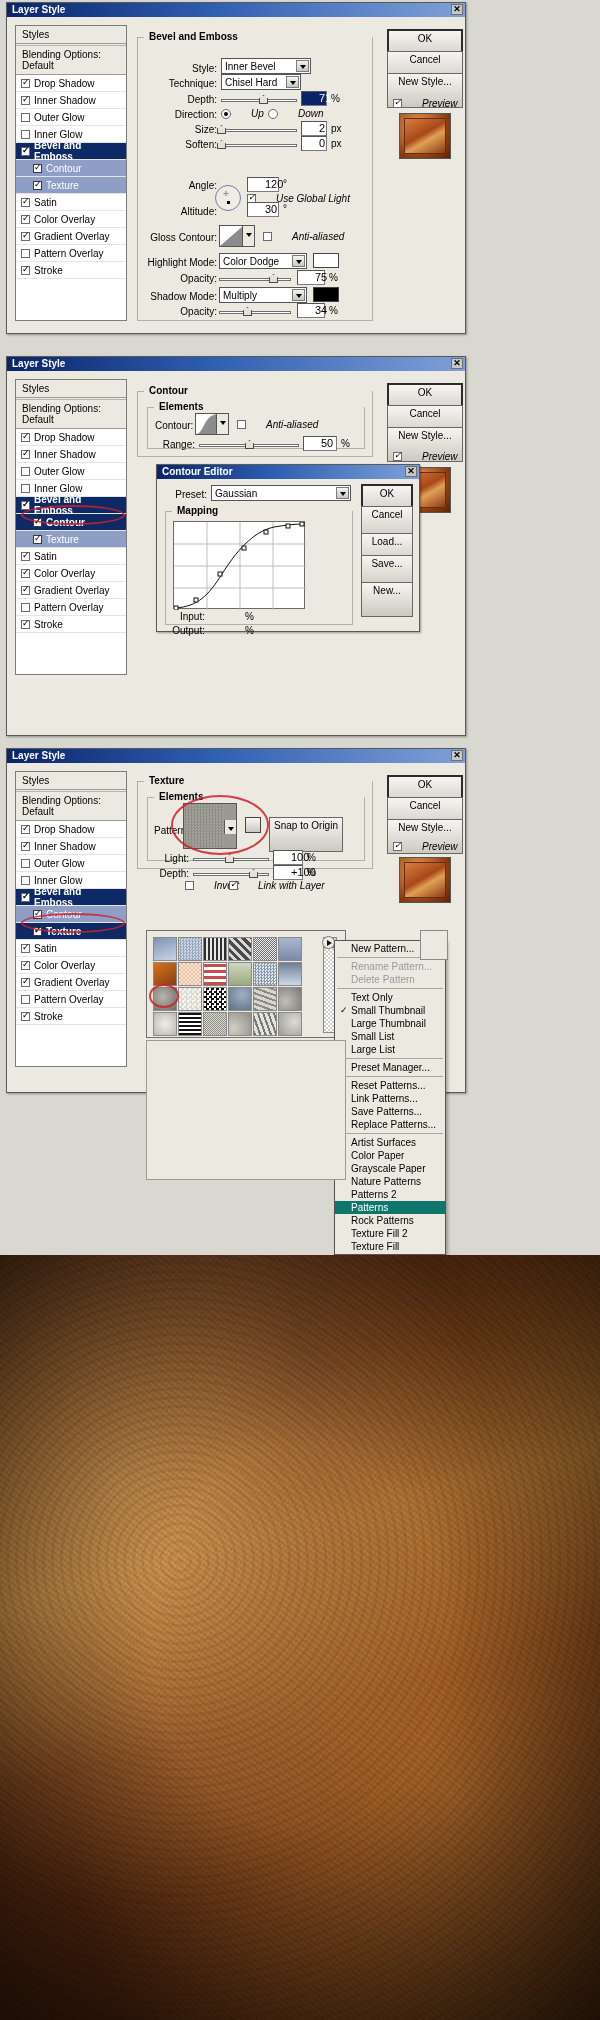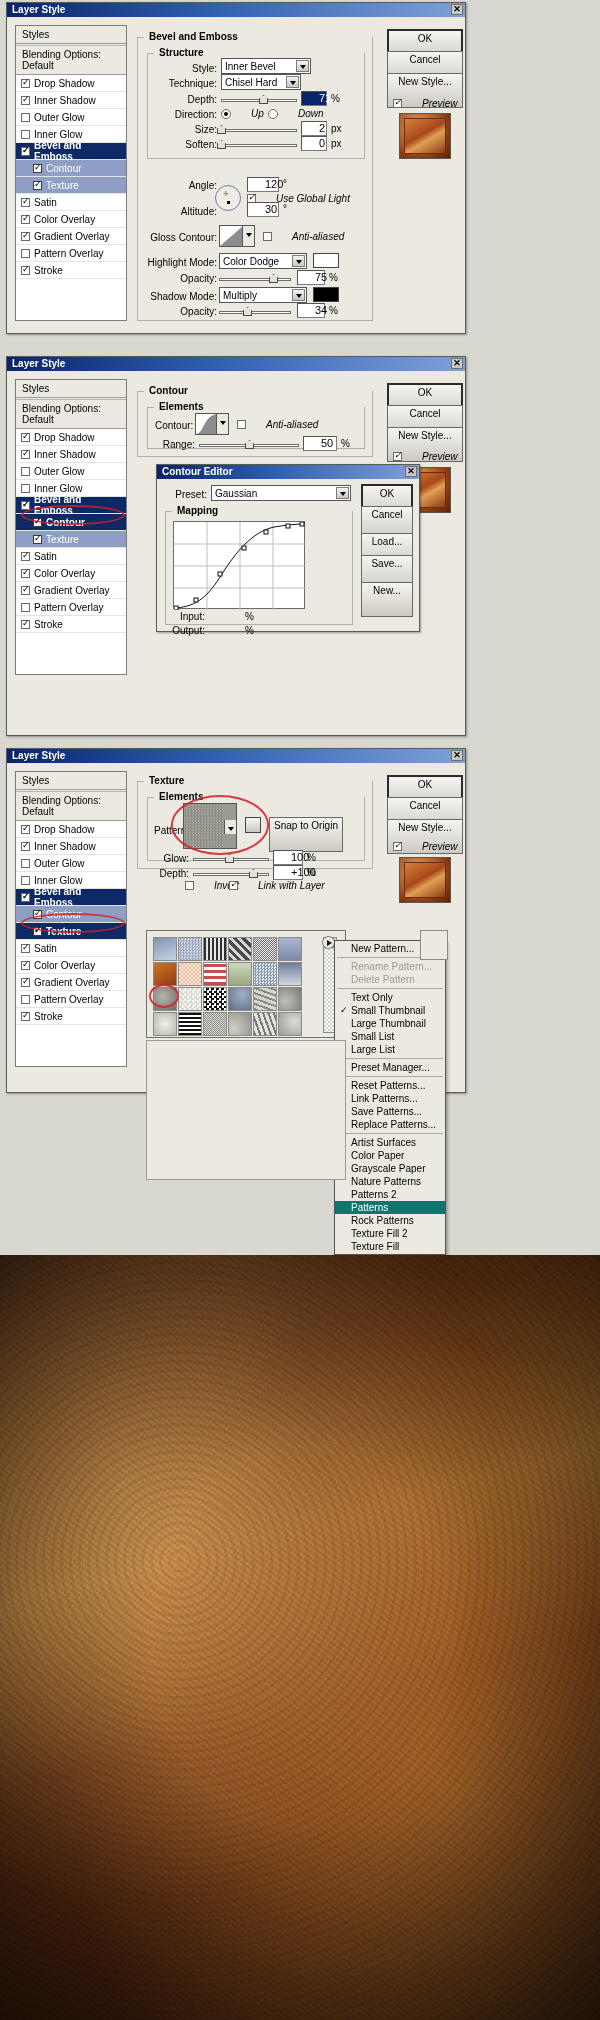--- a/index.html
+++ b/index.html
@@ -304,23 +304,20 @@
   <div class="chk-inline" style="left:386px; top:95px;">
     <span class="cb on"></span>
     <span>Preview</span>
   </div>
   <div class="preview-box" style="left:392px; top:110px; width:52px; height:46px;">
     <div class="inner"></div>
   </div>
 
   <div class="group" style="left:130px; top:34px; width:236px; height:284px;">
     <span class="gtitle">Bevel and Emboss</span>
-  </div>
-  <div class="group" style="left:140px; top:50px; width:218px; height:106px;">
-    <span class="gtitle">Structure</span>
   </div>
 
   <div class="lbl" style="left:150px; top:60px; width:60px;">Style:</div>
   <div class="combo" style="left:214px; top:55px; width:90px;">
     <span>Inner Bevel</span>
     <span class="arrow"></span>
   </div>
 
   <div class="lbl" style="left:140px; top:75px; width:70px;">Technique:</div>
   <div class="combo" style="left:214px; top:71px; width:80px;">
@@ -654,21 +651,21 @@
   <div class="contour-thumb" style="left:176px; top:54px; width:54px; height:46px; background:#9a9a92;">
     <div style="position:absolute;left:0;top:0;right:12px;bottom:0;
          background:
            repeating-conic-gradient(#8d8d85 0% 25%, #a5a59d 0% 50%) 0 0/3px 3px,
            radial-gradient(circle at 30% 40%, #b0b0a8, #8a8a82);"></div>
     <span class="drop" style="top:16px;bottom:auto;height:14px;"></span>
   </div>
   <div class="swatch" style="left:238px; top:68px; width:16px; height:16px; background:linear-gradient(#f6f5f1,#c9c9c2);"></div>
   <div class="btn" style="left:262px; top:68px; width:74px;">Snap to Origin</div>
 
-  <div class="lbl" style="left:142px; top:104px; width:40px;">Glow:</div>
+  <div class="lbl" style="left:142px; top:104px; width:40px;">Light:</div>
   <div class="slider" style="left:186px; top:105px; width:76px;">
     <div class="track"></div>
     <div class="knob" style="left:32px;"></div>
   </div>
   <div class="ifield" style="left:266px; top:101px; width:30px;">100</div>
   <div class="unit" style="left:300px; top:103px;">%</div>
 
   <div class="lbl" style="left:142px; top:119px; width:40px;">Depth:</div>
   <div class="slider" style="left:186px; top:120px; width:76px;">
     <div class="track"></div>

